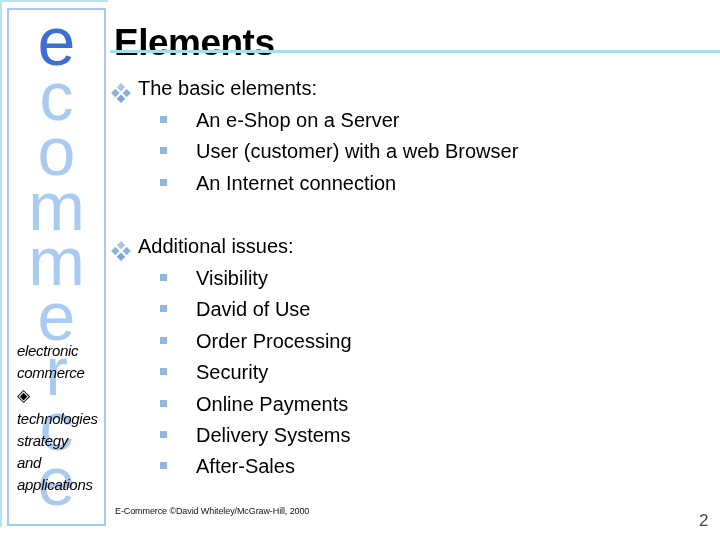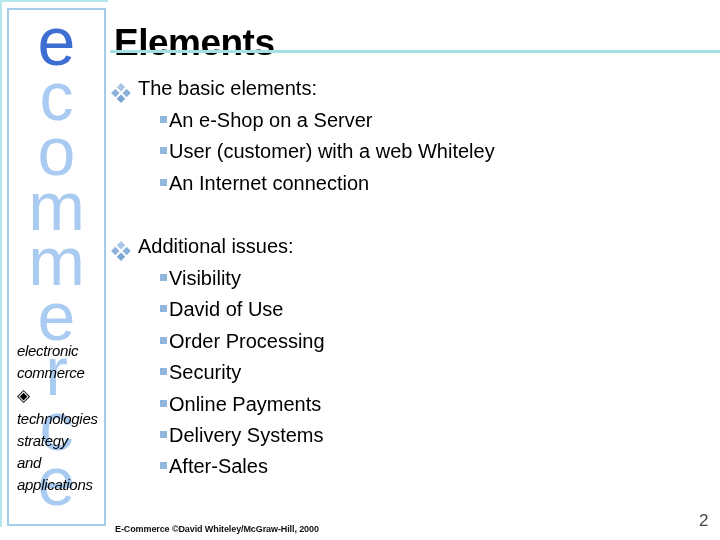--- a/index.html
+++ b/index.html
@@ -49,29 +49,28 @@
     width:14px;height:14px;margin-top:4px;flex:0 0 auto;
     transform:rotate(45deg);
     display:grid;grid-template-columns:1fr 1fr;grid-template-rows:1fr 1fr;gap:2px;
   }
   .d4 i{display:block;}
   .d4 i:nth-child(1){background:#aac6e6;}
   .d4 i:nth-child(2){background:#8cb2da;}
   .d4 i:nth-child(3){background:#8cb2da;}
   .d4 i:nth-child(4){background:#7ba6d2;}
   .items{list-style:none;margin:8px 0 0 46px;padding:0;}
-  .items li{height:31.4px;display:flex;gap:2px;align-items:flex-start;}
+  .items li{height:31.4px;display:flex;gap:29px;align-items:flex-start;}
   .sq{width:7px;height:7px;background:#92b7dd;margin-top:8px;flex:0 0 auto;}
   .items .txt{font-size:20px;line-height:24px;color:#000;}
 
   
   .footer{
-    position:absolute;left:115px;top:524px;font-size:9px;color:#111;
+    position:absolute;left:115px;top:506px;font-size:9px;color:#111;
     letter-spacing:-0.1px;
-    font-weight:bold;
   }
   .pagenum{position:absolute;left:699px;top:511px;font-size:17px;color:#45454e;}
 </style>
 </head>
 <body>
 
 <div class="slide">
 
   <div class="edge-top"></div>
   <div class="edge-left"></div>
@@ -112,21 +111,21 @@
         </span>
       <span class="txt">The basic elements:</span>
     </div>
     <ul class="items">
       <li>
         <span class="sq"></span>
         <span class="txt">An e-Shop on a Server</span>
       </li>
       <li>
         <span class="sq"></span>
-        <span class="txt">User (customer) with a web Whiteley</span>
+        <span class="txt">User (customer) with a web Browser</span>
       </li>
       <li>
         <span class="sq"></span>
         <span class="txt">An Internet connection</span>
       </li>
     </ul>
   </div>
 
   <div class="group g2">
     <div class="head-row">

